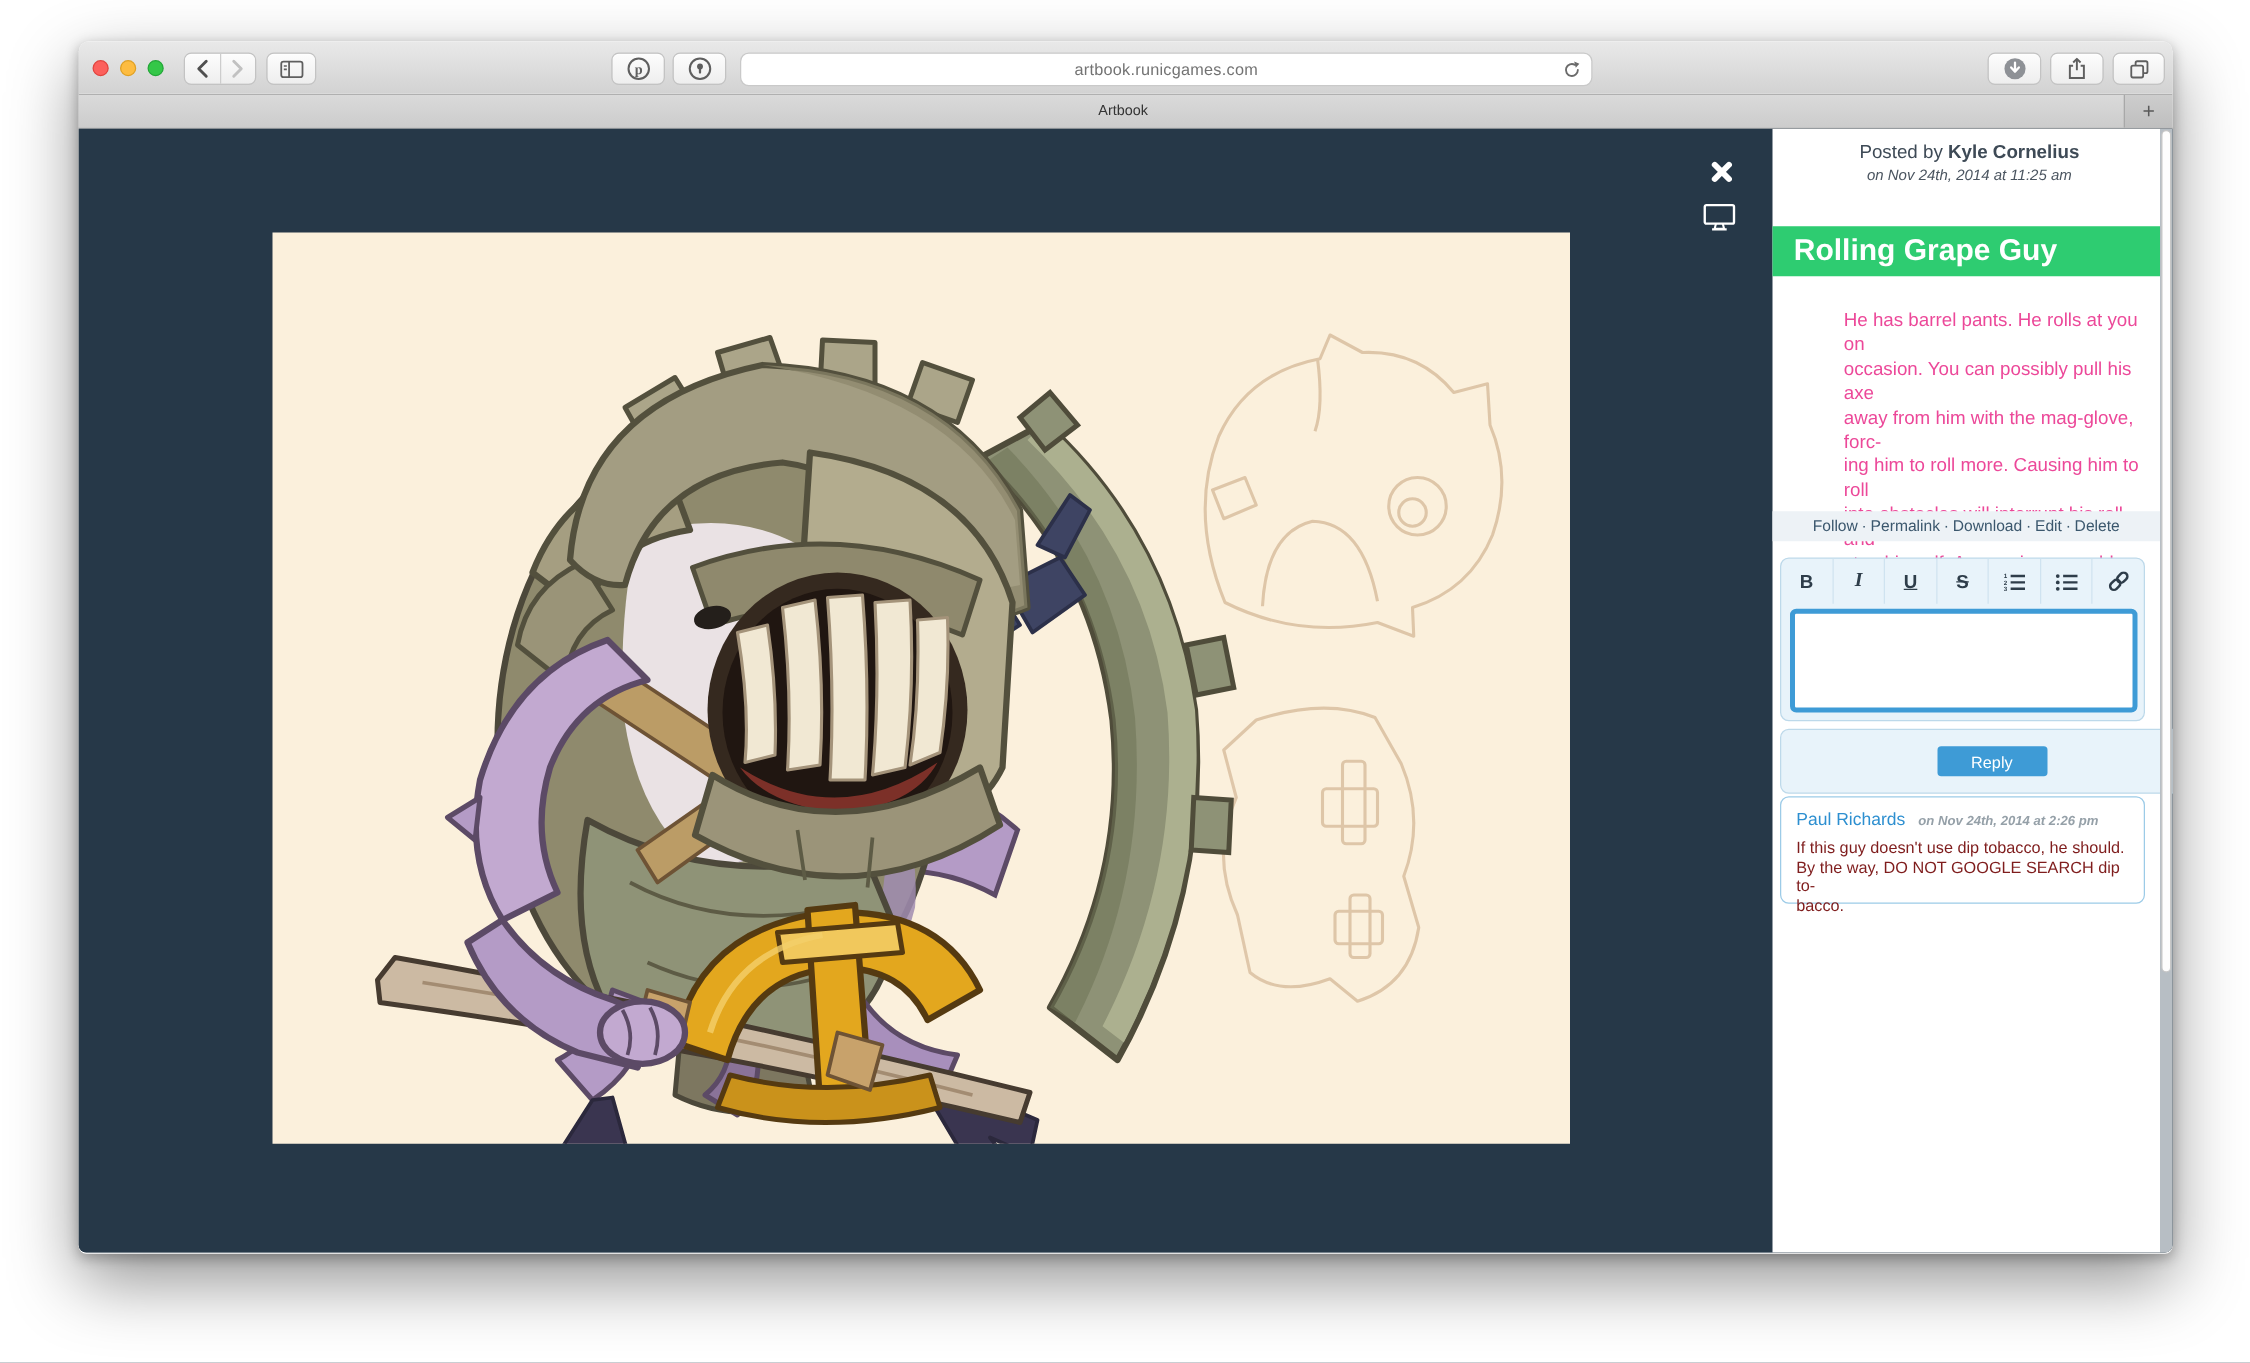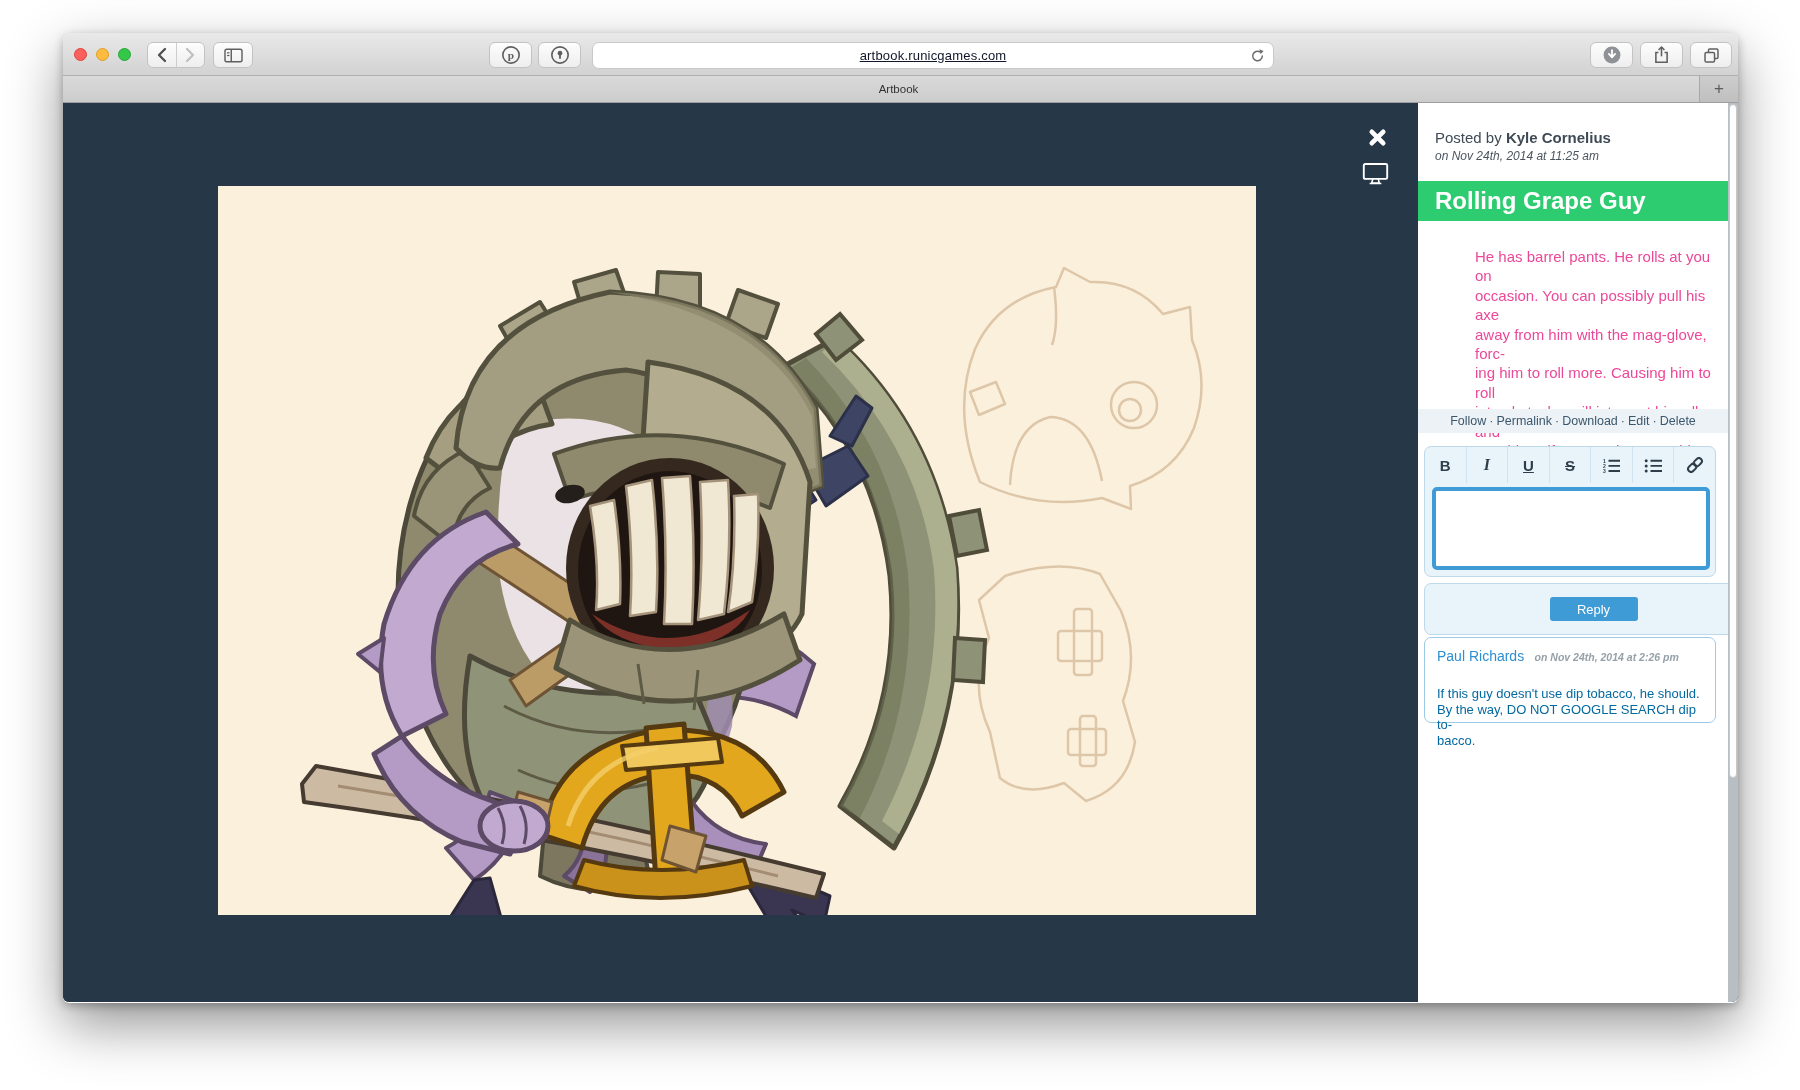--- a/index.html
+++ b/index.html
@@ -26,21 +26,21 @@
   .navgroup .half:first-child { border-right:1px solid #cdcdcd; }
   .btn-sidebar { left:150px; width:40px; }
   .btn-pin { left:426px; width:43px; }
   .btn-1p  { left:475px; width:43px; }
   .btn-dl  { left:1527px; width:43px; }
   .btn-share { left:1577px; width:43px; }
   .btn-tabs { left:1627px; width:42px; }
 
   .urlfield { position:absolute; left:529px; top:9px; width:682px; height:27px;
     background:#fff; border:1px solid #c9c9c9; border-radius:7px; display:flex; align-items:center; justify-content:center; }
-  .urltext { font-size:13px; color:#0f172a; letter-spacing:.2px;text-decoration:underline; }
+  .urltext { font-size:13px; color:#737373; letter-spacing:.2px; }
   .refresh { position:absolute; right:8px; top:5px; }
 
   
   .tabbar { position:relative; height:27px; background:linear-gradient(#cdcdcd,#bfbfbf); border-bottom:1px solid #9e9e9e; }
   .tab-active { position:absolute; left:0; top:0; bottom:0; right:38px;
     background:linear-gradient(#dadada,#cccccc); border-right:1px solid #a8a8a8;
     display:flex; align-items:center; justify-content:center;padding-left:35px; }
   .tab-title { font-size:11.5px; color:#333; }
   .newtab { position:absolute; right:0; top:0; bottom:0; width:38px; display:flex; align-items:center; justify-content:center;
     font-size:17px; color:#5a5a5a; }
@@ -51,21 +51,21 @@
 
   .viewer-btn { position:absolute; width:30px; height:28px; display:flex; align-items:center; justify-content:center; cursor:pointer; }
   .btn-close   { left:1299px; top:20px; }
   .btn-monitor { left:1297px; top:56px; }
 
   .artboard { position:absolute; left:155px; top:83px; width:1038px; height:729px; background:#fbf0dc; }
   .artboard svg { display:block; width:100%; height:100%; }
 
   
   .sidebar { position:absolute; left:1355px; top:0; width:310px; height:899px; background:#ffffff; }
-  .post-meta { position:absolute; left:17px; top:26px; right:12px; }
+  .post-meta { position:absolute; left:17px; top:10px; right:12px;text-align:center; }
   .meta-line { font-size:15px; color:#3e4a56; }
   .meta-line b { font-weight:bold; }
   .meta-date { margin-top:3px; font-size:12px; font-style:italic; color:#4b5560; }
 
   .post-title { position:absolute; left:0; top:78px; width:310px; height:40px; background:#2ecc71; }
   .post-title span { display:block; line-height:40px; padding-left:17px; color:#fff; font-size:24px; font-weight:bold; }
 
   .post-desc { position:absolute; left:17px; top:144px; right:14px; font-size:15px; line-height:19.4px;
     color:#ec4899; white-space:pre-line;margin-left:40px; }
 
@@ -89,21 +89,21 @@
 
   .reply-card { position:absolute; left:6px; top:480px; width:339px; height:52px; display:flex; align-items:center; justify-content:center; }
   .reply-btn { width:88px; height:24px; background:#3e9bd6; color:#fff; border:none; border-radius:3px;
     font-size:13px; font-family:"Liberation Sans", sans-serif; cursor:pointer; }
 
   .comment-card { position:absolute; left:6px; top:534px; width:292px; height:86px;
     background:#fff; border:1px solid #9ccbe7; border-radius:7px; padding:9px 12px; }
   .comment-head { white-space:nowrap; }
   .comment-author { font-size:14px; font-weight:normal; color:#2d8fd0; }
   .comment-date { font-size:10.5px; font-weight:bold; font-style:italic; color:#95a0a8; margin-left:6px; }
-  .comment-text { margin-top:21px; font-size:13px; line-height:15.5px; color:#0369a1; white-space:pre-line; }
+  .comment-text { margin-top:5px; font-size:13px; line-height:15.5px; color:#7f1d1d; white-space:pre-line; }
 
   
   .scrollbar { position:absolute; right:0; top:0; width:10px; height:899px; background:#b7bec4; }
   .scroll-thumb { position:absolute; left:1px; right:1px; top:1px; height:674px; background:#fdfdfd;
     border:1px solid #c6c6c6; border-radius:5px; }
 </style>
 </head>
 <body>
 
 <div class="window">

